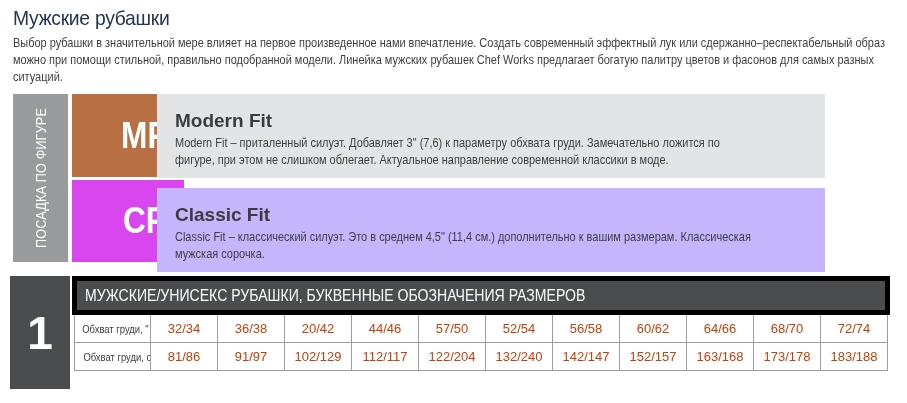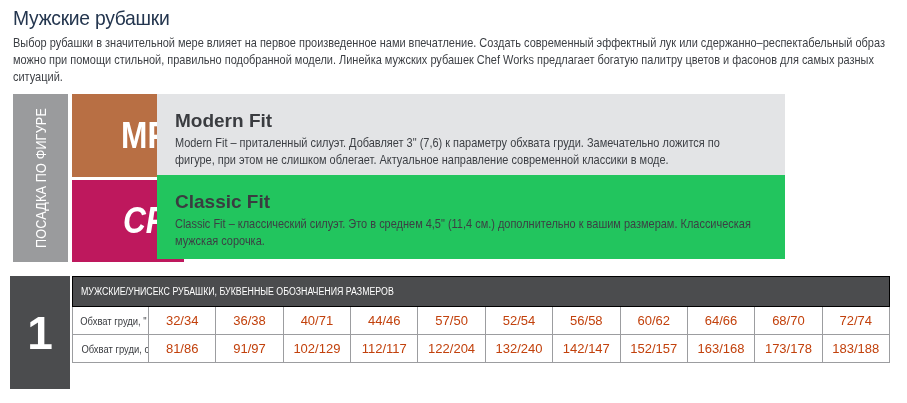--- a/index.html
+++ b/index.html
@@ -10,37 +10,37 @@
   .intro { position: absolute; left: 13px; top: 35px; width: 980px; font-size: 12.2px; line-height: 17px;
            color: #3c3f44; transform: scaleX(0.9); transform-origin: left top; }
   .fit-section { position: absolute; left: 13px; top: 94px; width: 877px; height: 168px; }
   .fit-vertical { position: absolute; left: 0; top: 0; width: 55px; height: 168px; background: #9a9b9d; }
   .fit-vertical span { position: absolute; left: 50%; top: 50%; white-space: nowrap; color: #ffffff;
            font-size: 14px; letter-spacing: 0.2px; transform: translate(-50%, -50%) rotate(-90deg) scaleX(0.9); }
   .fit-badge { position: absolute; left: 59px; width: 80px; color: #ffffff; font-weight: bold;
            font-size: 36px; display: flex; align-items: center; justify-content: center; padding-left: 32px; }
   .fit-badge span { transform: scaleX(0.88); display: inline-block; }
   .badge-mf { top: 0; height: 83px; background: #b86f44; }
-  .badge-cf { top: 86px; height: 82px; background: #be185d; font-style: italic; }
-  .fit-panel { position: absolute; left: 144px; width: 628px; }
+  .badge-cf { top: 86px; height: 82px; background: #d946ef; }
+  .fit-panel { position: absolute; left: 144px; width: 628px; padding-left: 40px; }
   .panel-mf { top: 0; height: 84px; background: #e3e4e6; }
-  .panel-cf { top: 81px; height: 84px; background: #22c55e; }
+  .panel-cf { top: 94px; height: 84px; background: #c4b5fd; }
   .fit-name { position: absolute; left: 18px; font-weight: bold; font-size: 19px; color: #3a3c40; }
   .panel-mf .fit-name { top: 16px; }
   .panel-cf .fit-name { top: 16px; }
   .fit-desc { position: absolute; left: 18px; top: 41px; width: 640px; font-size: 12.2px; line-height: 17px;
            color: #3c3f44; transform: scaleX(0.9); transform-origin: left top; }
 
   .size-section { position: absolute; left: 10px; top: 276px; width: 880px; height: 113px; }
   .size-number { position: absolute; left: 0; top: 0; width: 60px; height: 113px; background: #4b4c4e;
            color: #ffffff; font-weight: bold; font-size: 46px; display: flex; align-items: center; justify-content: center; }
   .size-table { position: absolute; left: 62px; top: 0; width: 818px; border-collapse: collapse;
            table-layout: fixed; background: #ffffff; }
-  .size-table th.head { background: #4b4c4e; color: #ffffff; font-weight: normal; font-size: 10px;
-           text-align: left; height: 29px; padding: 0 0 0 8px; border: 1px solid #000000; }
+  .size-table th.head { background: #4b4c4e; color: #ffffff; font-weight: normal; font-size: 16px;
+           text-align: left; height: 29px; padding: 0 0 0 8px; border: 5px solid #000000; }
   .size-table th.head span { display: inline-block; transform: scaleX(0.88); transform-origin: left center; white-space: nowrap; }
   .size-table td { border: 1px solid #9c9da0; height: 27px; text-align: center; font-size: 13px; color: #c2410c; padding: 0; }
   .size-table td.label { font-size: 11.5px; color: #3a3c40; white-space: nowrap; overflow: hidden; }
   .size-table td.label span { display: inline-block; transform: scaleX(0.82); }
   col.c-label { width: 76px; }
 </style>
 </head>
 <body>
 
 <div class="title">Мужские рубашки</div>
@@ -90,21 +90,21 @@
         <th class="head" colspan="12">
           <span>МУЖСКИЕ/УНИСЕКС РУБАШКИ, БУКВЕННЫЕ ОБОЗНАЧЕНИЯ РАЗМЕРОВ</span>
         </th>
       </tr>
     </thead>
     <tbody id="size-body">
         <tr>
           <td class="label"><span>Обхват груди, "</span></td>
           <td>32/34</td>
           <td>36/38</td>
-          <td>40/71</td>
+          <td>20/42</td>
           <td>44/46</td>
           <td>57/50</td>
           <td>52/54</td>
           <td>56/58</td>
           <td>60/62</td>
           <td>64/66</td>
           <td>68/70</td>
           <td>72/74</td>
         </tr>
         <tr>

